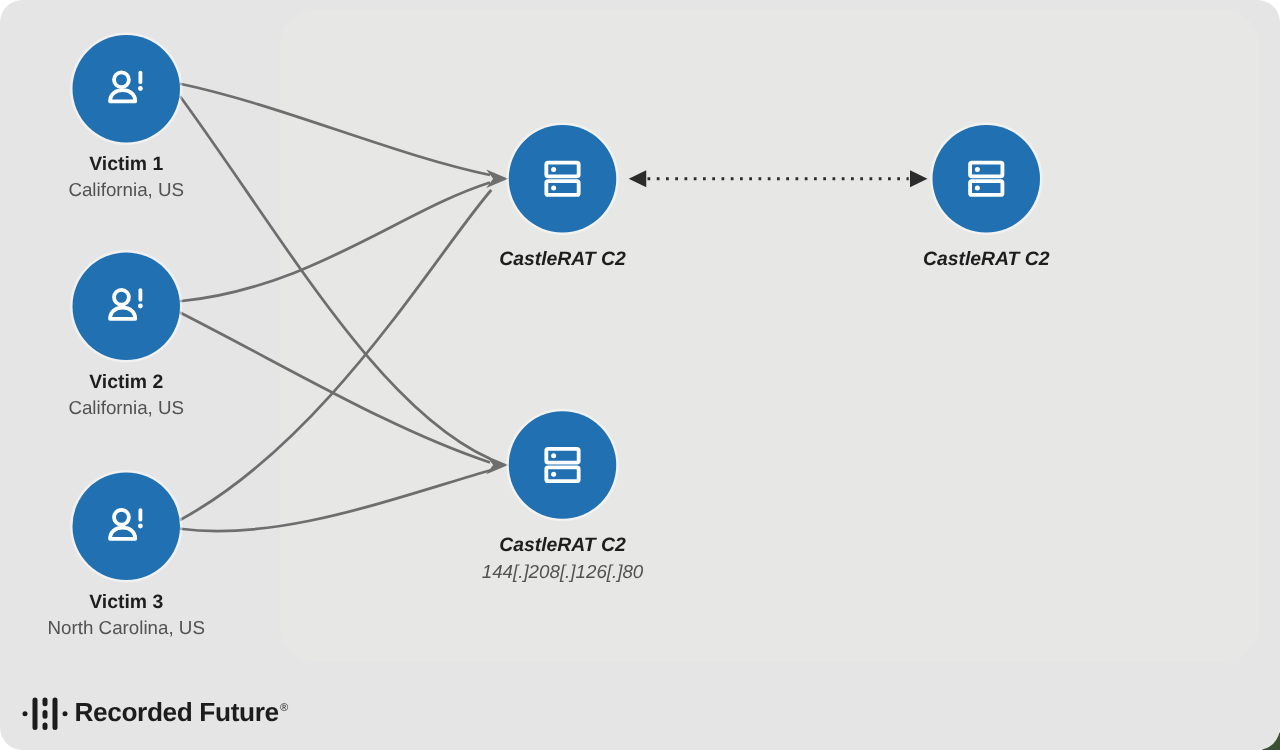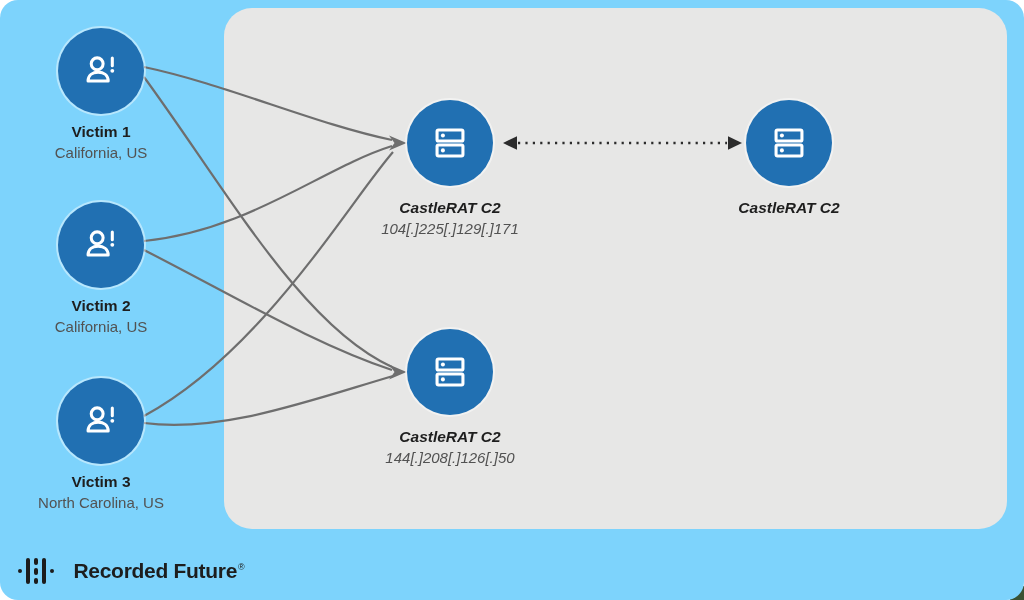--- a/index.html
+++ b/index.html
@@ -1,20 +1,20 @@
 <!DOCTYPE html>
 <html><head>
 <meta charset="utf-8">
 <style>
   html,body{margin:0;padding:0;background:#ffffff;}
   body{width:1024px;height:600px;position:relative;font-family:"Liberation Sans",sans-serif;overflow:hidden;}
 
   .corner-accent{position:absolute;right:0;bottom:0;width:14px;height:14px;background:#3a5233;z-index:0;}
 
-  .stage{position:absolute;inset:0;background:#7dd3fc;border-radius:18px;overflow:hidden;z-index:1;padding-left:38px;}
+  .stage{position:absolute;inset:0;background:#e5e5e5;border-radius:18px;overflow:hidden;z-index:1;padding-left:38px;}
 
   .panel{position:absolute;left:224px;top:8px;width:783px;height:521px;background:#e7e7e6;border-radius:28px;}
 
   .edges{position:absolute;left:0;top:0;width:1024px;height:600px;pointer-events:none;}
 
   .node-circle{position:absolute;width:86px;height:86px;border-radius:50%;background:#2170b2;
     display:flex;align-items:center;justify-content:center;box-shadow:0 0 0 2px rgba(255,255,255,0.45);}
   .node-circle svg{display:block;}
 
   .node-label{position:absolute;text-align:center;line-height:21px;}
@@ -27,21 +27,21 @@
   
   .footer-logo{position:absolute;left:18px;bottom:15px;display:flex;align-items:center;height:28px;}
   .logo-mark{display:flex;align-items:center;height:28px;}
   .logo-mark .dot{width:4px;height:4px;border-radius:50%;background:#1c1c1c;}
   .logo-mark .bar{width:4.5px;height:26px;border-radius:2px;background:#1c1c1c;margin:0 0 0 3.5px;}
   .logo-mark .bar.right{margin:0 3.5px;}
   .logo-mark .mid{display:flex;flex-direction:column;justify-content:space-between;height:26px;margin-left:3.5px;}
   .logo-mark .seg{width:4.5px;border-radius:2px;background:#1c1c1c;}
   .logo-mark .seg.s1,.logo-mark .seg.s3{height:6.5px;}
   .logo-mark .seg.s2{height:7px;}
-  .brand-text{font-size:21px;font-weight:700;color:#1d1d1d;letter-spacing:-0.3px;margin-left:20px;}
+  .brand-text{font-size:21px;font-weight:700;color:#1d1d1d;letter-spacing:-0.3px;margin-left:6px;}
   .brand-reg{font-size:9px;font-weight:400;color:#1d1d1d;vertical-align:super;margin-left:1px;}
 </style>
 </head>
 <body>
 
 <div class="corner-accent"></div>
 
 <div class="stage">
 
   <div class="panel"></div>
@@ -118,36 +118,35 @@
       <g stroke="#ffffff" stroke-width="3.2" fill="none" stroke-linejoin="round">
         <rect x="10.5" y="10.5" width="27" height="11.5" rx="1.5"></rect>
         <rect x="10.5" y="26" width="27" height="11.5" rx="1.5"></rect>
       </g>
       <circle cx="16.6" cy="16.2" r="2.1" fill="#ffffff"></circle>
       <circle cx="16.6" cy="31.7" r="2.1" fill="#ffffff"></circle>
     </svg>
   </div>
   <div class="node-label c2-label" style="left:330px;top:197px;">
     <div class="name">CastleRAT C2</div>
-    <div class="sub">104[.]225[.]129[.]171</div>
   </div>
 
   <div class="node-circle" style="left:407px;top:329px;">
     <svg width="46" height="46" viewBox="0 0 48 48">
       <g stroke="#ffffff" stroke-width="3.2" fill="none" stroke-linejoin="round">
         <rect x="10.5" y="10.5" width="27" height="11.5" rx="1.5"></rect>
         <rect x="10.5" y="26" width="27" height="11.5" rx="1.5"></rect>
       </g>
       <circle cx="16.6" cy="16.2" r="2.1" fill="#ffffff"></circle>
       <circle cx="16.6" cy="31.7" r="2.1" fill="#ffffff"></circle>
     </svg>
   </div>
   <div class="node-label c2-label" style="left:330px;top:426px;">
     <div class="name">CastleRAT C2</div>
-    <div class="sub">144[.]208[.]126[.]50</div>
+    <div class="sub">144[.]208[.]126[.]80</div>
   </div>
 
   <div class="node-circle" style="left:746px;top:100px;">
     <svg width="46" height="46" viewBox="0 0 48 48">
       <g stroke="#ffffff" stroke-width="3.2" fill="none" stroke-linejoin="round">
         <rect x="10.5" y="10.5" width="27" height="11.5" rx="1.5"></rect>
         <rect x="10.5" y="26" width="27" height="11.5" rx="1.5"></rect>
       </g>
       <circle cx="16.6" cy="16.2" r="2.1" fill="#ffffff"></circle>
       <circle cx="16.6" cy="31.7" r="2.1" fill="#ffffff"></circle>

